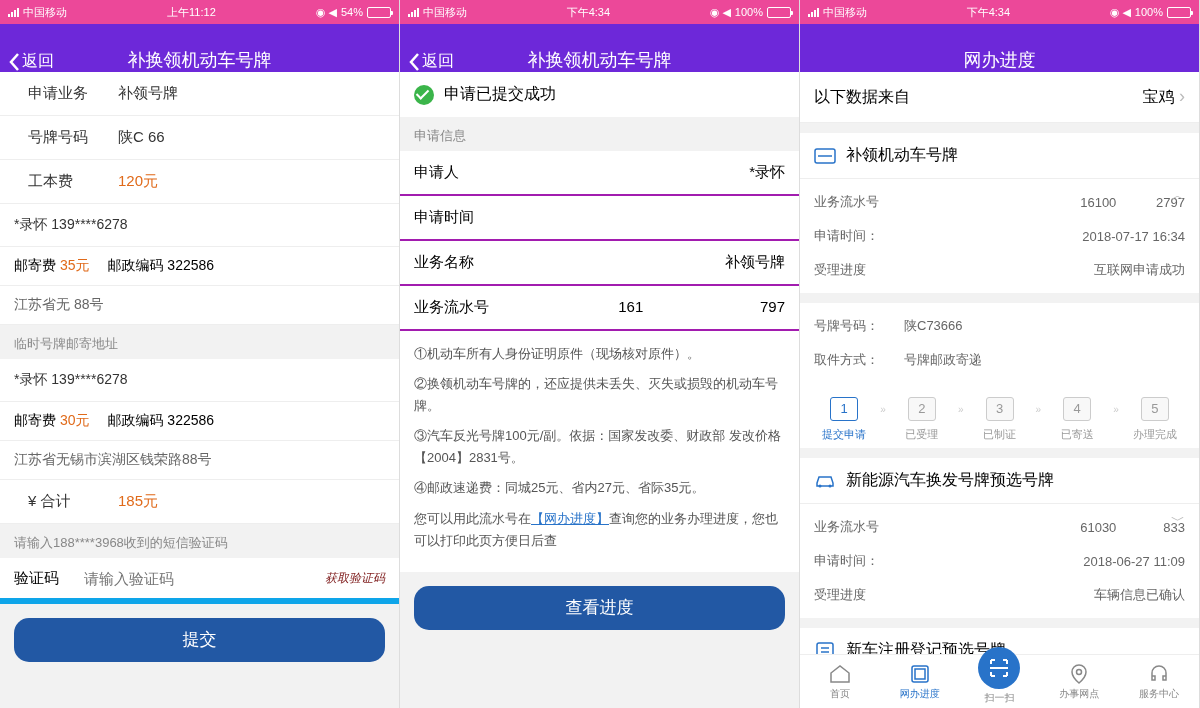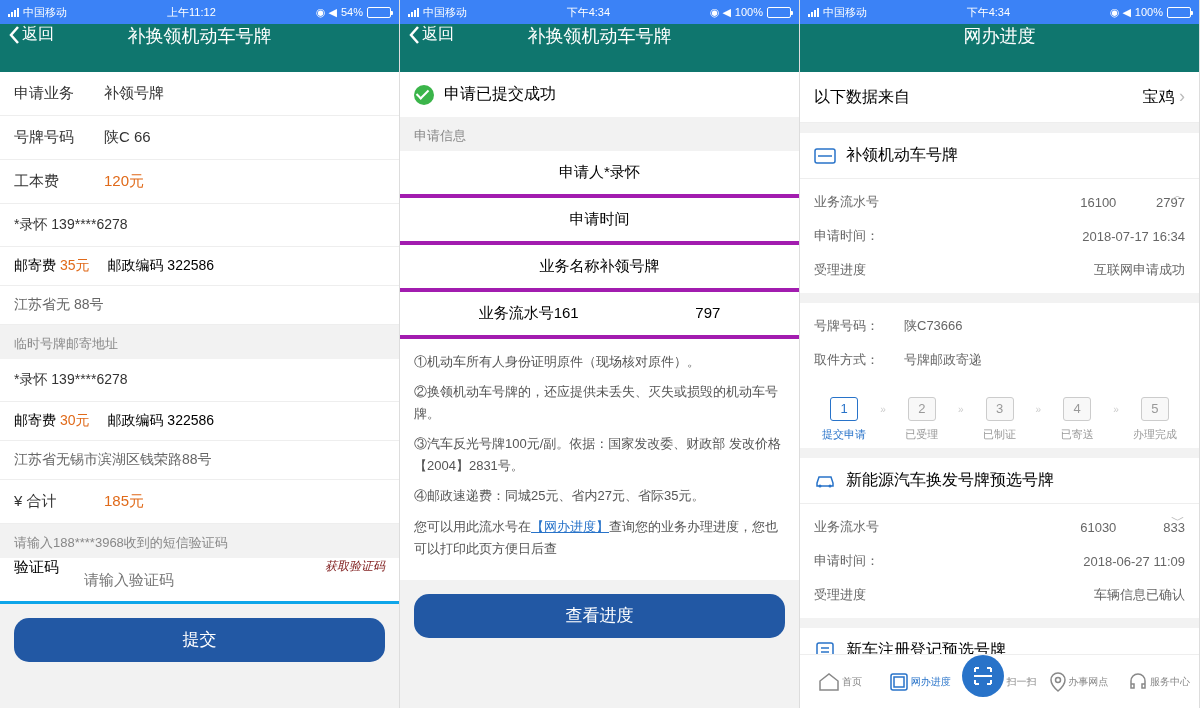--- a/index.html
+++ b/index.html
@@ -1,48 +1,48 @@
 <!DOCTYPE html>
 <html><head>
 <meta charset="utf-8">
 <style>
 * { margin: 0; padding: 0; box-sizing: border-box; font-family: -apple-system, "Helvetica Neue", Arial, sans-serif; }
 body { background: #f0f0f0; display: flex; width: 1200px; height: 708px; overflow: hidden; }
 .screen { width: 400px; height: 708px; background: #fff; display: flex; flex-direction: column; border-right: 1px solid #ddd; position: relative; }
-.statusbar { background: #3b82f6; color: #fff; height: 20px; display: flex; align-items: center; justify-content: space-between; font-size: 11px; padding: 12px 8px; }
+.statusbar { background: #ec4899; color: #fff; height: 20px; display: flex; align-items: center; justify-content: space-between; font-size: 11px; padding: 12px 8px; }
 .statusbar .left, .statusbar .right { display: flex; align-items: center; gap: 4px; }
 .sig { display: inline-flex; align-items: flex-end; gap: 1px; }
 .sig span { width: 2px; background: #fff; display: inline-block; }
 .sig span:nth-child(1){height:3px;} .sig span:nth-child(2){height:5px;} .sig span:nth-child(3){height:7px;} .sig span:nth-child(4){height:9px;}
 .batt { width: 24px; height: 11px; border: 1px solid #fff; border-radius: 2px; position: relative; }
 .batt::after { content:""; position:absolute; right:-3px; top:3px; width:2px; height:4px; background:#fff; border-radius:0 1px 1px 0; }
 .batt .fill { height: 100%; background: #fff; }
 .batt.green .fill { background: #4cd964; }
-.navbar { background: #0f766e; color: #fff; height: 48px; display: flex; align-items: flex-start; justify-content: center; position: relative; font-size: 18px; }
+.navbar { background: #6d28d9; color: #fff; height: 48px; display: flex; align-items: flex-end; justify-content: center; position: relative; font-size: 18px; }
 .navbar .back { position: absolute; left: 8px; display: flex; align-items: center; font-size: 16px; }
 .navbar .back svg { width: 12px; height: 20px; margin-right: 2px; }
 .content { flex: 1; overflow-y: auto; background: #f2f2f2; }
-.row { background: #fff; display: flex; align-items: center; padding: 0 14px; height: 44px; font-size: 15px; color: #333; border-bottom: 1px solid #eee; }
+.row { background: #fff; display: flex; align-items: center; padding: 0 28px; height: 44px; font-size: 15px; color: #333; border-bottom: 1px solid #eee; }
 .row .lbl { width: 90px; color: #333; flex-shrink: 0; }
 .row .val { flex: 1; color: #333; }
 .row .val.orange { color: #e06a1a; }
 .section-hdr { font-size: 13px; color: #888; padding: 10px 14px 6px; background: #f2f2f2; }
 .addr-line { background:#fff; padding: 12px 14px; font-size: 14px; color:#333; border-bottom:1px solid #eee; }
 .fee-line { background:#fff; padding: 10px 14px; font-size: 14px; display:flex; gap: 18px; border-bottom:1px solid #eee; }
 .fee-line .orange { color: #e06a1a; }
 .plain-line { background:#fff; padding: 10px 14px; font-size: 14px; color:#666; border-bottom:1px solid #eee; }
-.input-row { background:#fff; display:flex; padding: 0 14px; height:46px; border-bottom:3px solid #0ea5e9; }
+.input-row { background:#fff; display:flex; align-items:center; padding: 0 14px; height:46px; border-bottom:6px solid #0ea5e9; }
 .input-row .lbl { width: 70px; font-size:15px; }
 .input-row input { flex:1; border:none; font-size:15px; outline:none; color:#aaa; }
 .input-row .link { color:#7f1d1d; font-size:12px;font-style:italic; }
 .btn-primary { margin: 14px; background: #2258a4; color:#fff; text-align:center; height:44px; line-height:44px; border-radius:15px; font-size:17px; }
 .success-row { background:#fff; display:flex; align-items:center; padding: 12px 14px; font-size:16px; gap:10px; }
 .success-row .chk { width:20px; height:20px; border-radius:50%; background:#3bb54a; position:relative; flex-shrink:0; }
 .success-row .chk::after { content:""; position:absolute; left:5px; top:2px; width:5px; height:10px; border:solid #fff; border-width:0 2px 2px 0; transform:rotate(45deg); }
-.info-row { background:#fff; display:flex; justify-content:center; padding: 12px 14px; font-size:15px; border-bottom:4px solid #a21caf; }
+.info-row { background:#fff; display:flex; justify-content:space-between; padding: 12px 14px; font-size:15px; border-bottom:2px solid #a21caf; }
 .notice { background:#fff; padding: 12px 14px; font-size:13px; color:#555; line-height:1.7; }
 .notice p { margin-bottom:8px; }
 .notice .lk { color:#2873c9; text-decoration:underline; }
 .source-row { background:#fff; display:flex; align-items:center; justify-content:space-between; padding:14px; font-size:16px; border-bottom:1px solid #eee; }
 .source-row .arr { color:#bbb; font-size:18px; }
 .card { background:#fff; margin-top:10px; }
 .card-hdr { display:flex; align-items:center; padding:12px 14px; gap:10px; font-size:16px; font-weight:500; border-bottom:1px solid #eee; }
 .card-hdr .ico { width:22px; height:18px; display:flex; align-items:center; justify-content:center; }
 .kv { display:flex; padding: 8px 14px; font-size:13px; color:#666; align-items:center; }
 .kv .k { width:90px; flex-shrink:0; }
@@ -50,21 +50,21 @@
 .kv .r { margin-left:auto; text-align:right; color:#666; }
 .chev { position:absolute; right:14px; color:#bbb; font-size:14px; }
 .card-body { position:relative; padding: 6px 0; }
 .steps { display:flex; align-items:center; justify-content:space-around; padding:14px 8px 6px; background:#fff; }
 .step { text-align:center; font-size:11px; color:#999; flex:1; }
 .step .num { width:28px; height:24px; border:1px solid #ccc; border-radius:3px; margin:0 auto 6px; line-height:22px; font-size:13px; color:#999; background:#f8f8f8; }
 .step.active .num { border-color:#2873c9; color:#2873c9; background:#fff; }
 .step.active { color:#2873c9; }
 .step-sep { color:#ccc; font-size:10px; align-self:flex-start; padding-top:7px; }
 .tabbar { display:flex; height:54px; background:#fff; border-top:1px solid #eee; }
-.tab { flex:1; display:flex; flex-direction:row; align-items:center; justify-content:center; font-size:10px; color:#888; gap:2px; position:relative; }
+.tab { flex:1; display:flex; flex-direction:column; align-items:center; justify-content:center; font-size:10px; color:#888; gap:2px; position:relative; }
 .tab.active { color:#2873c9; }
 .tab .ico { height:22px; display:flex; align-items:center; justify-content:center; }
 .tab.central .circ { width:42px; height:42px; border-radius:50%; background:#2873c9; display:flex; align-items:center; justify-content:center; margin-top:-12px; }
 .gap { height:10px; background:#f2f2f2; }
 </style>
 </head>
 <body>
 
 <div class="screen">
   <div class="statusbar">

